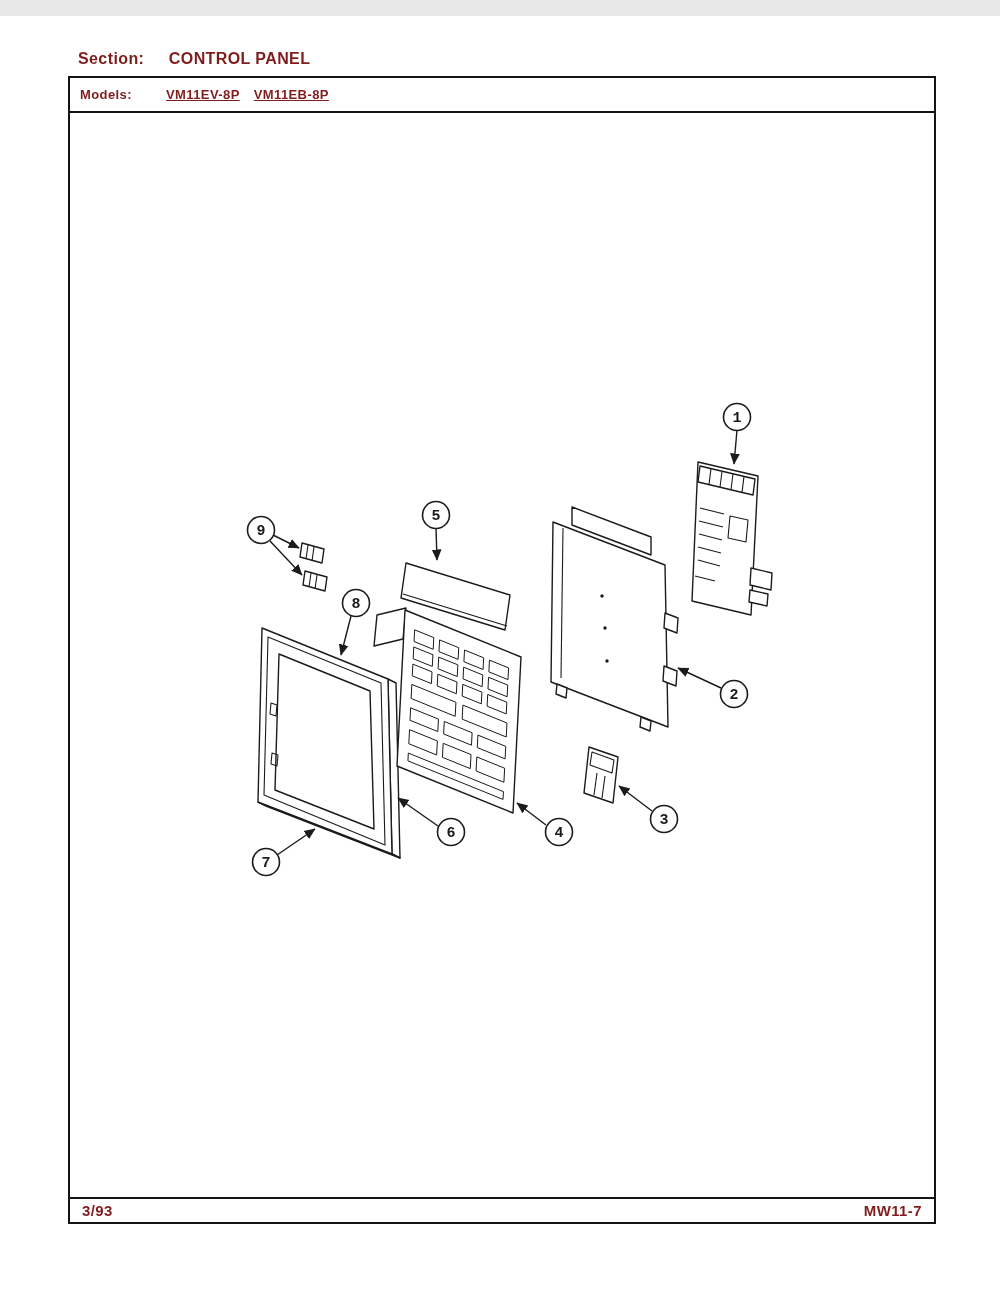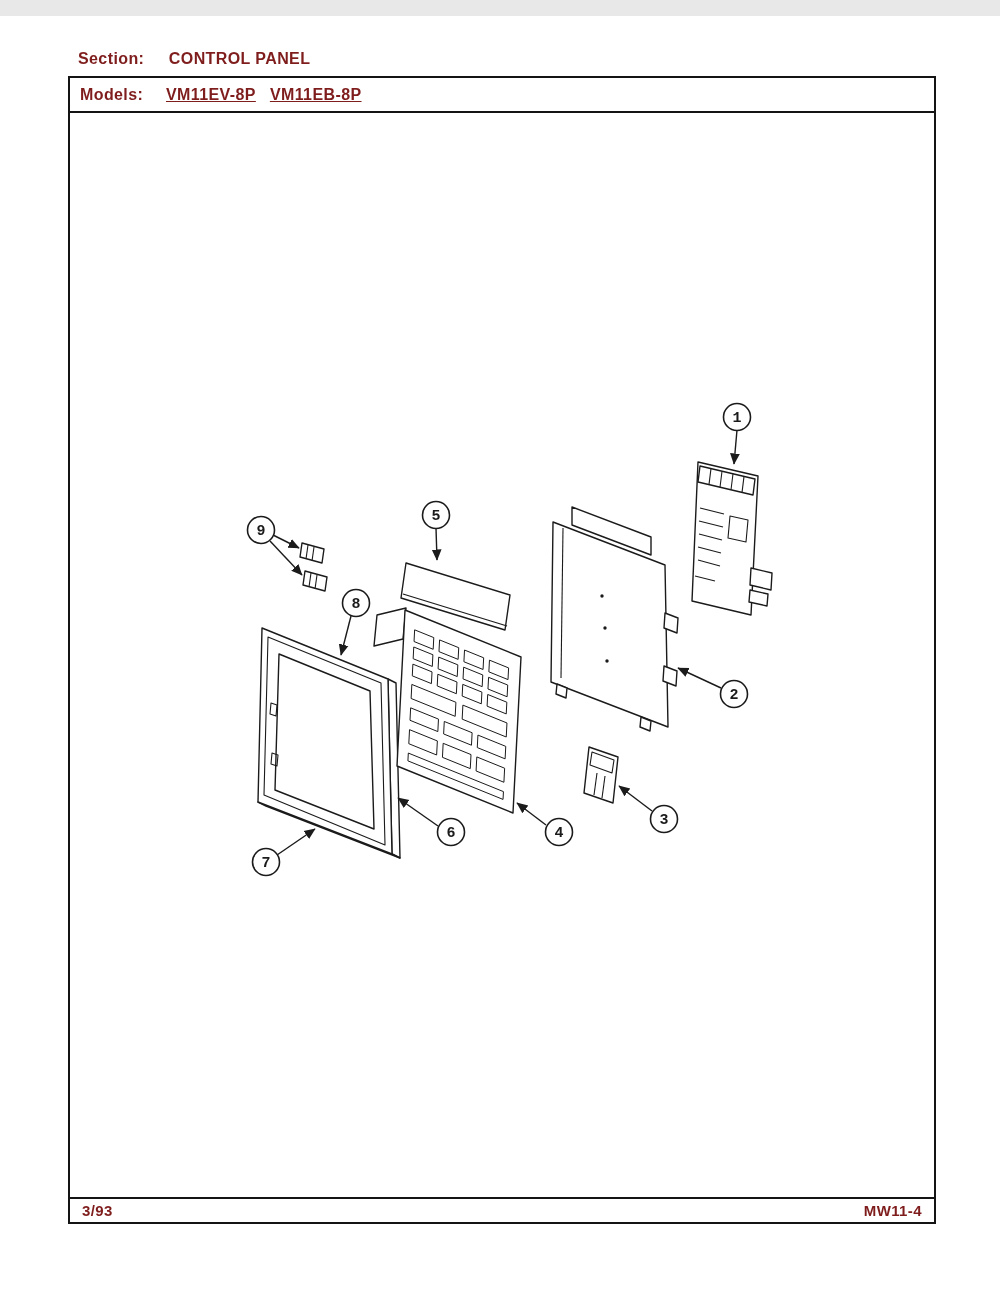--- a/index.html
+++ b/index.html
@@ -15,21 +15,21 @@
   }
   .hdr-label{display:inline-block;min-width:86px;}
   .frame-box{
     position:absolute;left:68px;top:60px;width:868px;height:1148px;
     border:2px solid #141414;box-sizing:border-box;background:#fff;
   }
   .models-row{
     position:absolute;left:0;top:0;width:100%;height:35px;
     border-bottom:2px solid #141414;box-sizing:border-box;
     display:flex;align-items:center;padding-left:10px;
-    font-size:16px;font-weight:bold;letter-spacing:.4px;
+    font-size:13px;font-weight:bold;letter-spacing:.4px;
   }
   .models-row .model-value{margin-left:0;text-decoration:underline;}
   .models-row .model-value + .model-value{margin-left:14px;}
   .footer-row{
     position:absolute;left:0;bottom:0;width:100%;height:25px;
     border-top:2px solid #141414;box-sizing:border-box;
     display:flex;align-items:center;justify-content:space-between;
     padding:4px 12px;font-size:15px;font-weight:bold;letter-spacing:.4px;
   }
   svg.diagram{position:absolute;left:0;top:0;pointer-events:none;}
@@ -54,21 +54,21 @@
 
   <div class="frame-box">
     <div class="models-row">
       <span class="hdr-label">Models:</span>
       <span class="model-value">VM11EV-8P</span>
       <span class="model-value">VM11EB-8P</span>
     </div>
 
     <div class="footer-row">
       <span>3/93</span>
-      <span>MW11-4</span>
+      <span>MW11-7</span>
     </div>
   </div>
 
   <svg class="diagram" width="1000" height="1309" viewBox="0 0 1000 1309" xmlns="http://www.w3.org/2000/svg">
     <defs>
       <marker id="arw" markerWidth="9" markerHeight="9" refX="7.5" refY="4" orient="auto">
         <path d="M0,0.5 L8,4 L0,7.5 Z" fill="#1b1b1b"></path>
       </marker>
     </defs>
 

